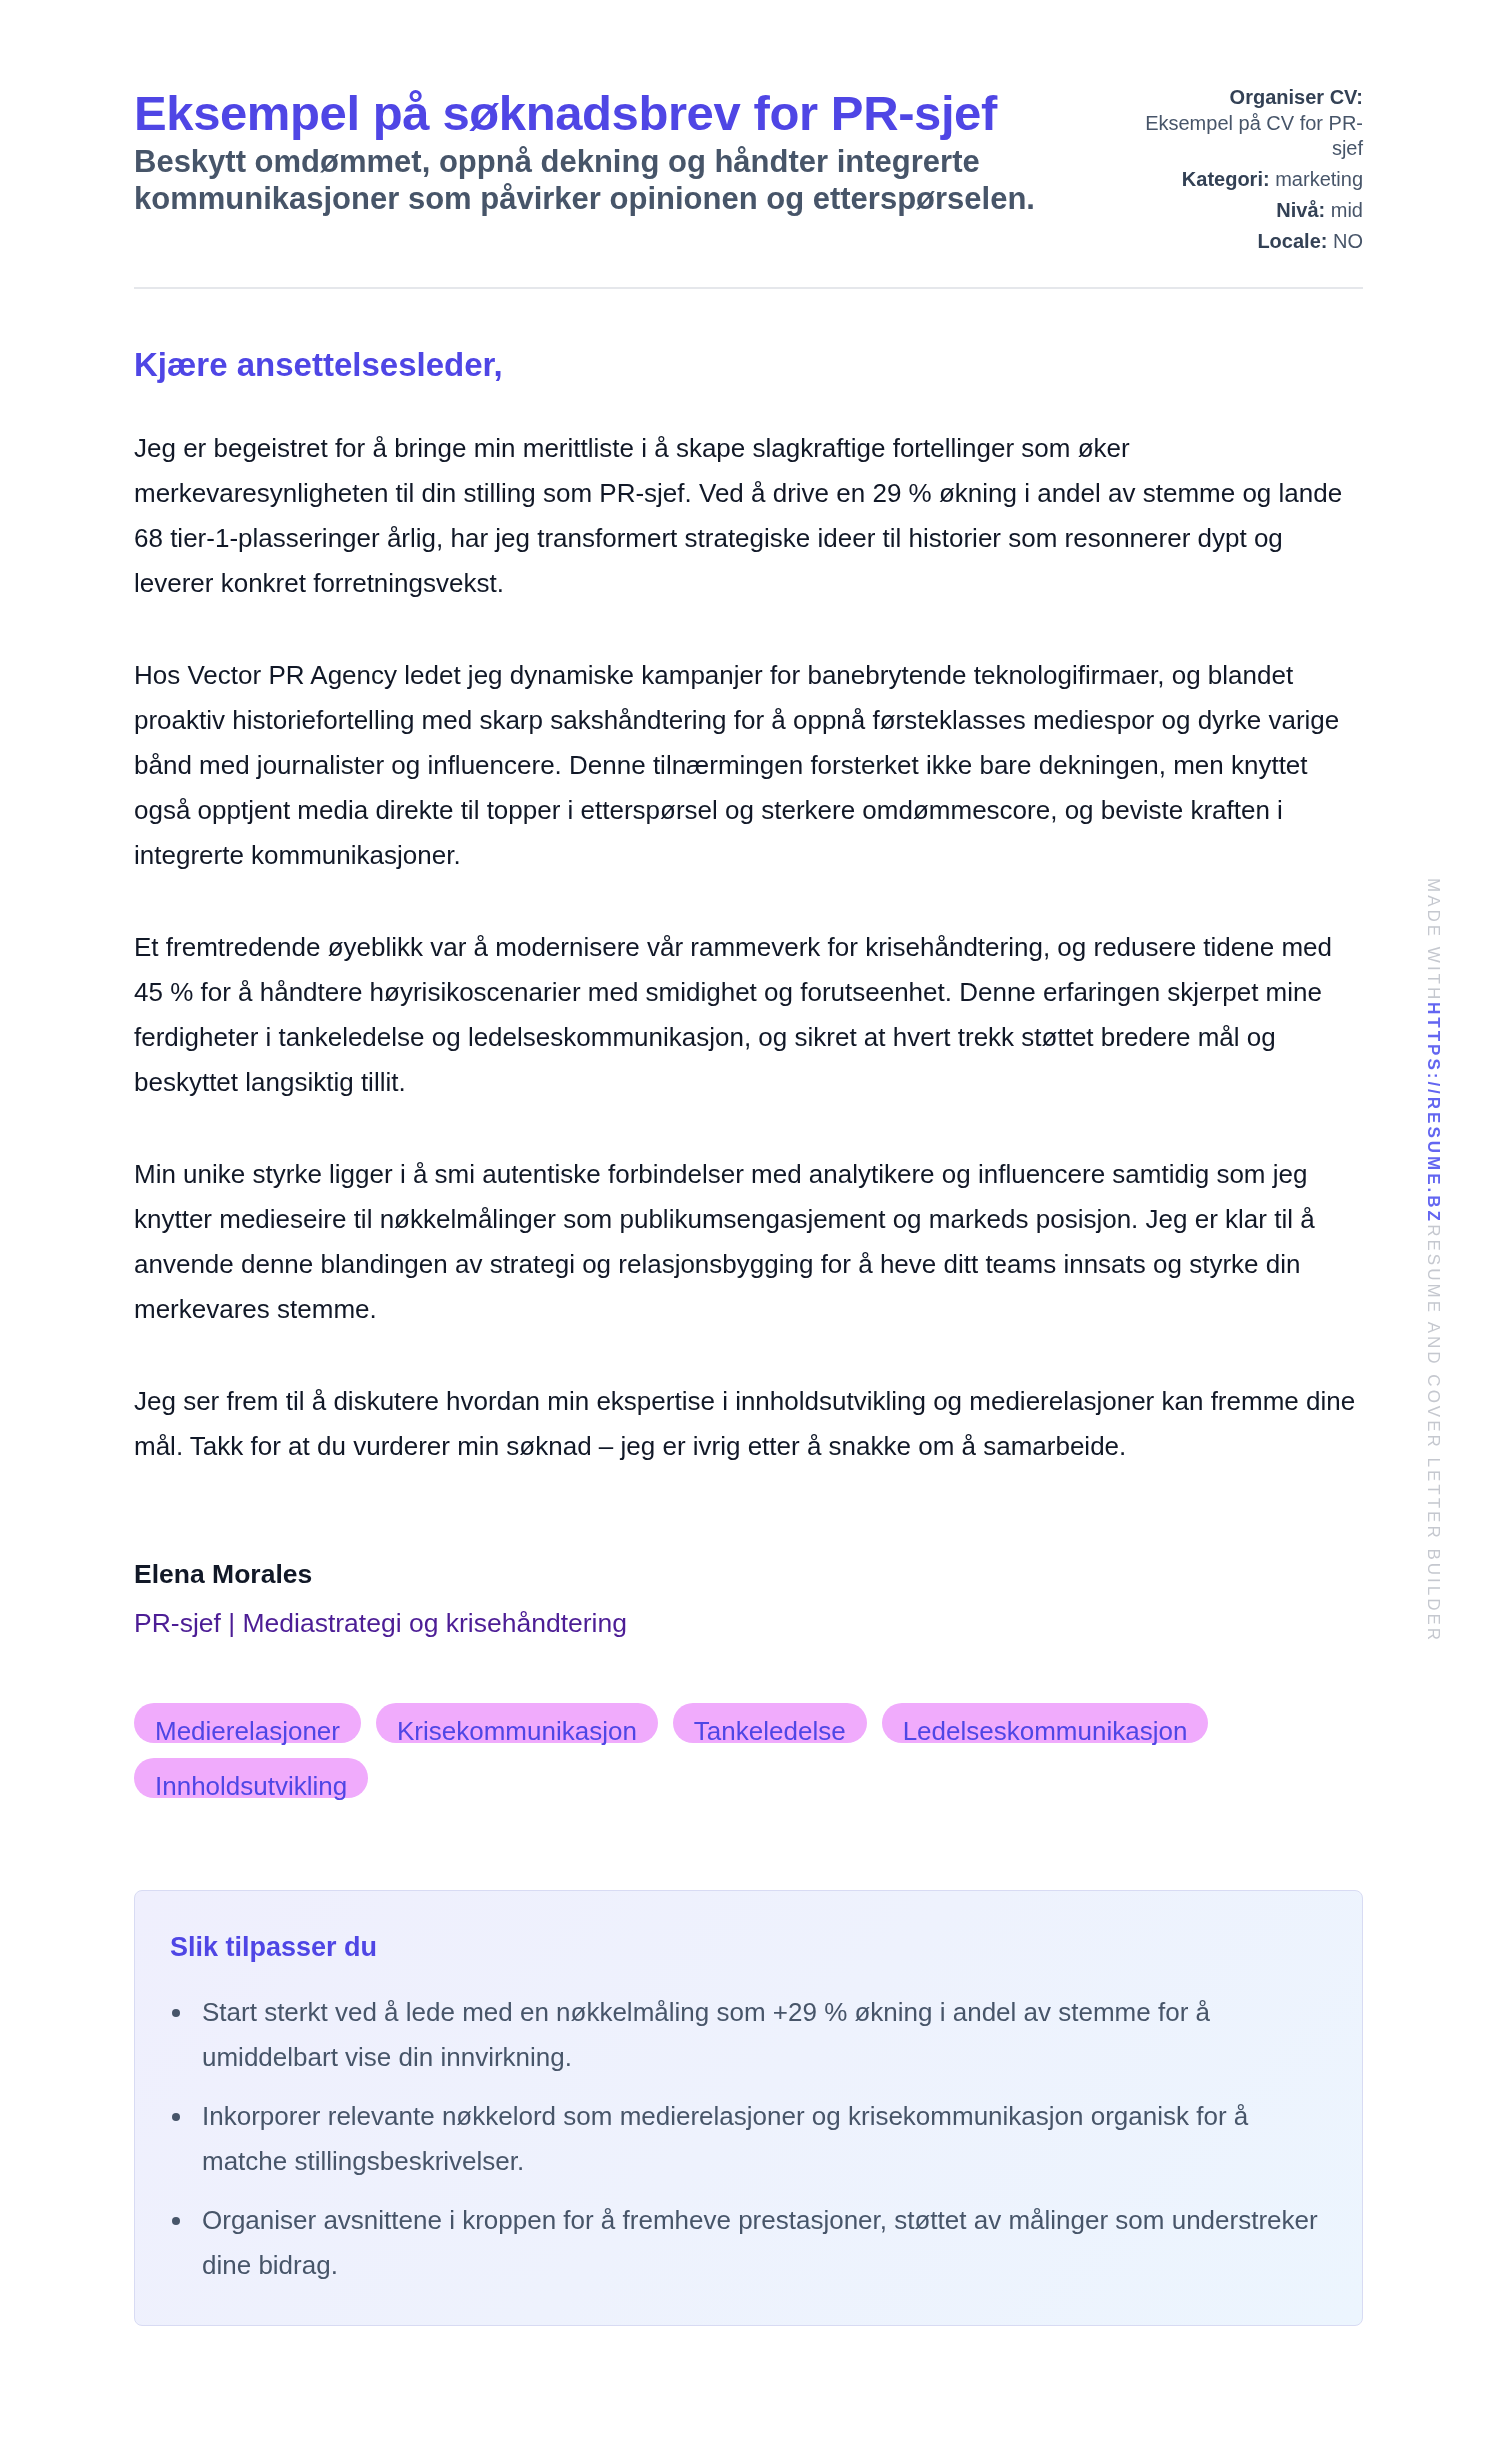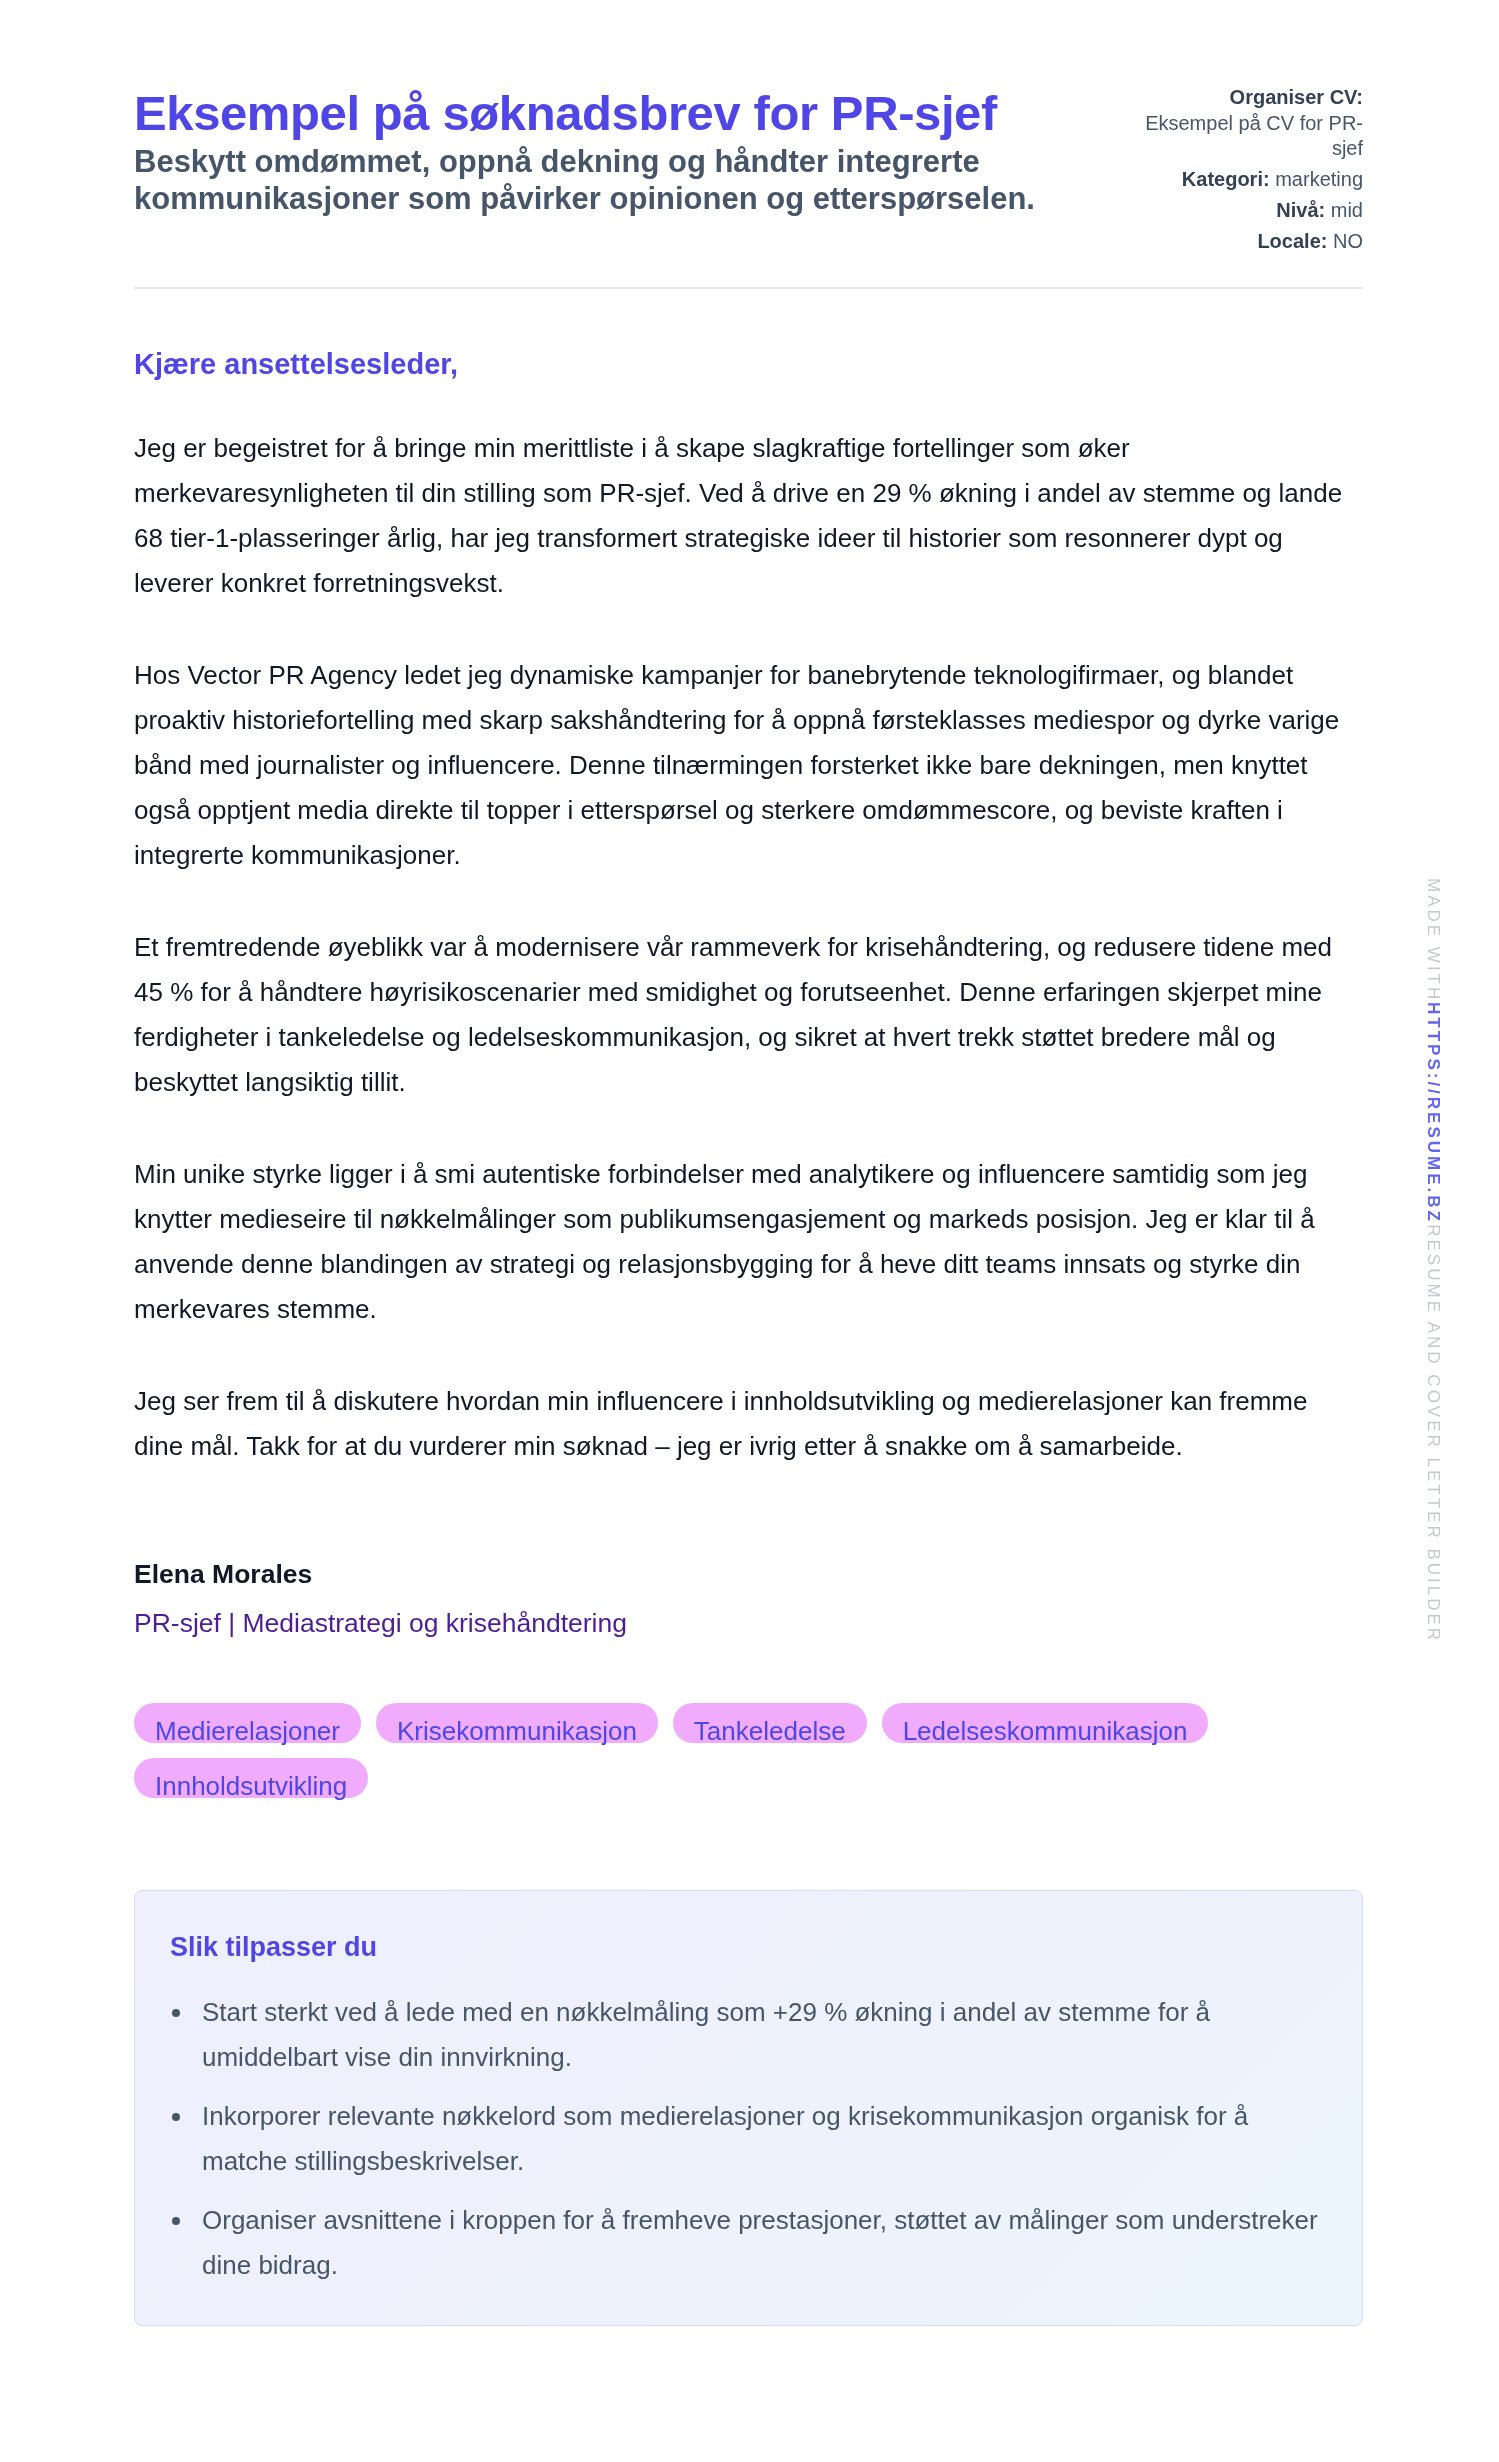--- a/index.html
+++ b/index.html
@@ -47,21 +47,21 @@
       color: #475569;
       line-height: 25.6px;
       margin-top: 0px;
     }
     .meta .row { margin-bottom: 5.3px; }
     .meta .lbl { font-weight: 700; color: #334155; }
     .meta .cv-title { display: block; font-weight: 700; color: #334155; }
 
     .letter { padding-top: 58px; }
     .greeting {
-      font-size: 29px;
+      font-size: 33px;
       font-weight: 700;
       color: #4f46e5;
       line-height: 35px;
       margin-bottom: 44px;
     }
     .para {
       font-size: 26px;
       line-height: 45px;
       color: #111827;
       margin-bottom: 47px;
@@ -176,21 +176,21 @@
       </div>
     </div>
   </header>
 
   <section class="letter">
     <p class="greeting">Kjære ansettelsesleder,</p>
     <p class="para">Jeg er begeistret for å bringe min merittliste i å skape slagkraftige fortellinger som øker merkevaresynligheten til din stilling som PR-sjef. Ved å drive en 29 % økning i andel av stemme og lande 68 tier-1-plasseringer årlig, har jeg transformert strategiske ideer til historier som resonnerer dypt og leverer konkret forretningsvekst.</p>
     <p class="para">Hos Vector PR Agency ledet jeg dynamiske kampanjer for banebrytende teknologifirmaer, og blandet proaktiv historiefortelling med skarp sakshåndtering for å oppnå førsteklasses mediespor og dyrke varige bånd med journalister og influencere. Denne tilnærmingen forsterket ikke bare dekningen, men knyttet også opptjent media direkte til topper i etterspørsel og sterkere omdømmescore, og beviste kraften i integrerte kommunikasjoner.</p>
     <p class="para">Et fremtredende øyeblikk var å modernisere vår rammeverk for krisehåndtering, og redusere tidene med 45 % for å håndtere høyrisikoscenarier med smidighet og forutseenhet. Denne erfaringen skjerpet mine ferdigheter i tankeledelse og ledelseskommunikasjon, og sikret at hvert trekk støttet bredere mål og beskyttet langsiktig tillit.</p>
     <p class="para">Min unike styrke ligger i å smi autentiske forbindelser med analytikere og influencere samtidig som jeg knytter medieseire til nøkkelmålinger som publikumsengasjement og markeds posisjon. Jeg er klar til å anvende denne blandingen av strategi og relasjonsbygging for å heve ditt teams innsats og styrke din merkevares stemme.</p>
-    <p class="para">Jeg ser frem til å diskutere hvordan min influencere i innholdsutvikling og medierelasjoner kan fremme dine mål. Takk for at du vurderer min søknad – jeg er ivrig etter å snakke om å samarbeide.</p>
+    <p class="para">Jeg ser frem til å diskutere hvordan min ekspertise i innholdsutvikling og medierelasjoner kan fremme dine mål. Takk for at du vurderer min søknad – jeg er ivrig etter å snakke om å samarbeide.</p>
 
     <div class="signature">
       <div class="sig-name">Elena Morales</div>
       <div class="sig-role">PR-sjef | Mediastrategi og krisehåndtering</div>
     </div>
 
     <div class="tags">
       <span class="tag">Medierelasjoner</span>
       <span class="tag">Krisekommunikasjon</span>
       <span class="tag">Tankeledelse</span>

